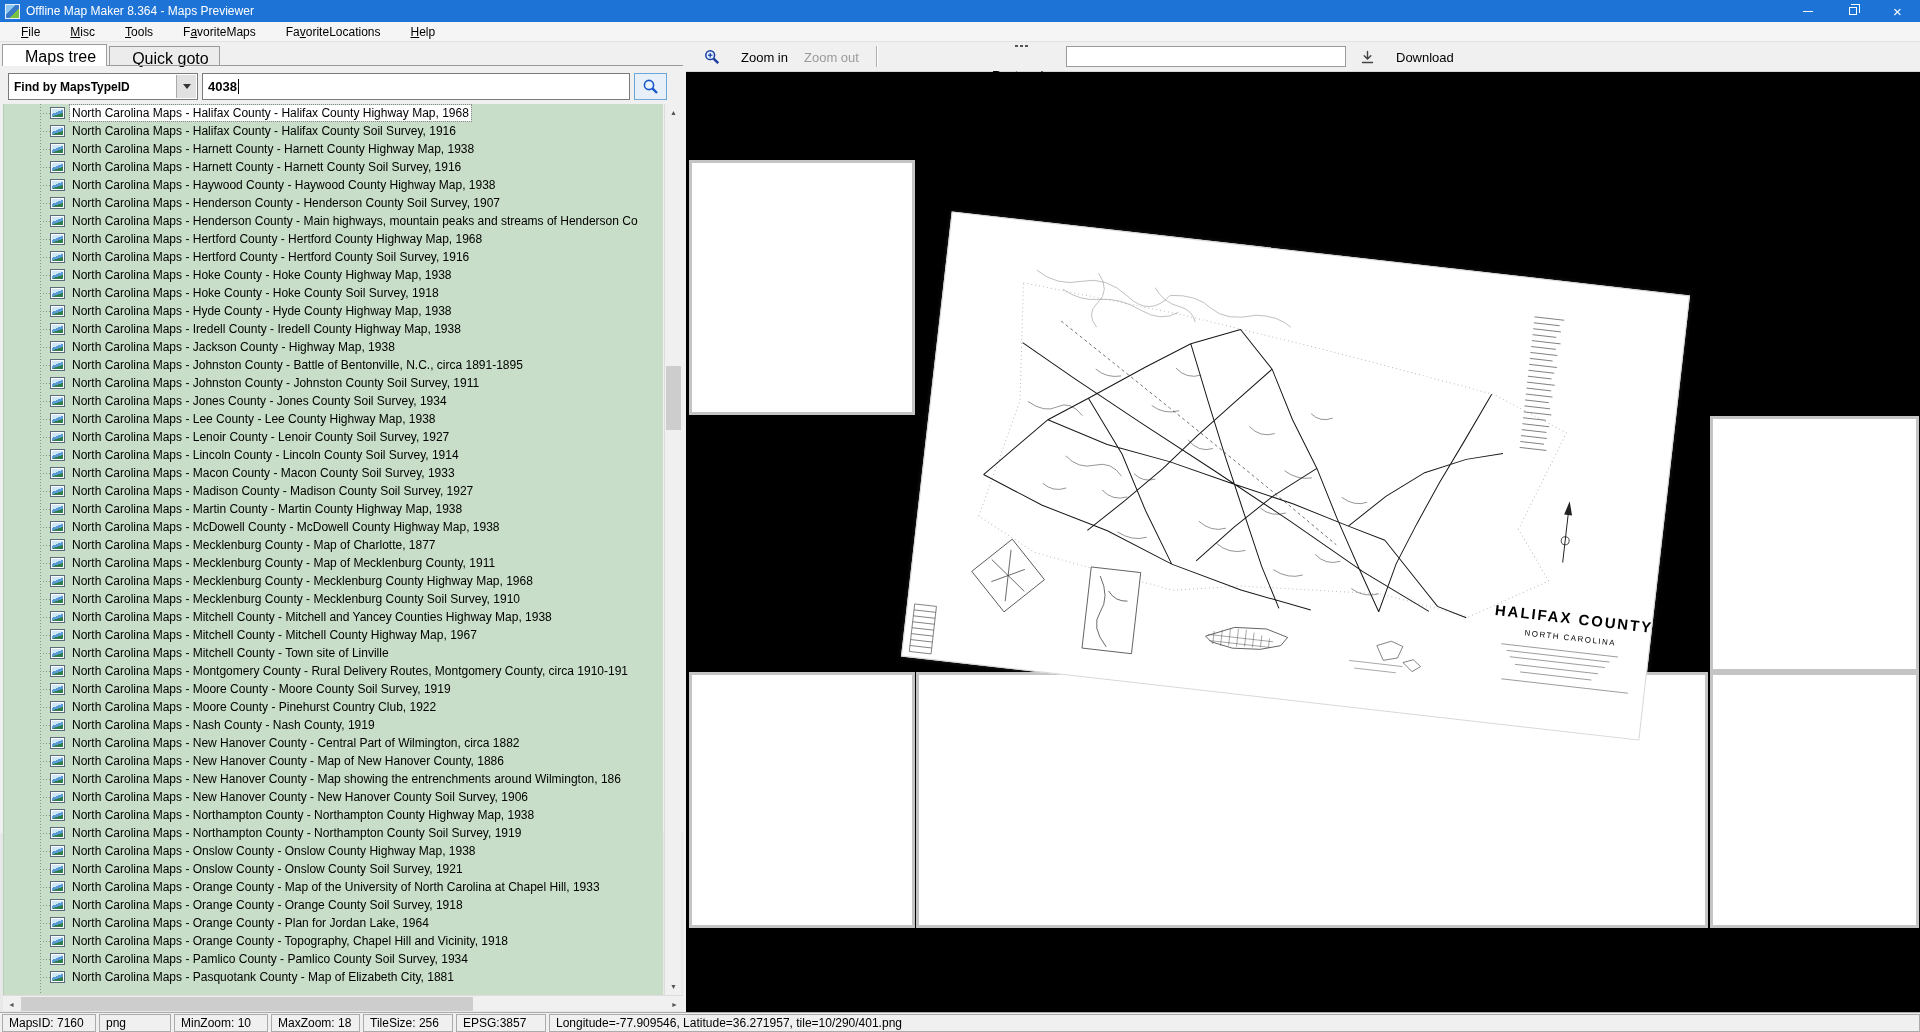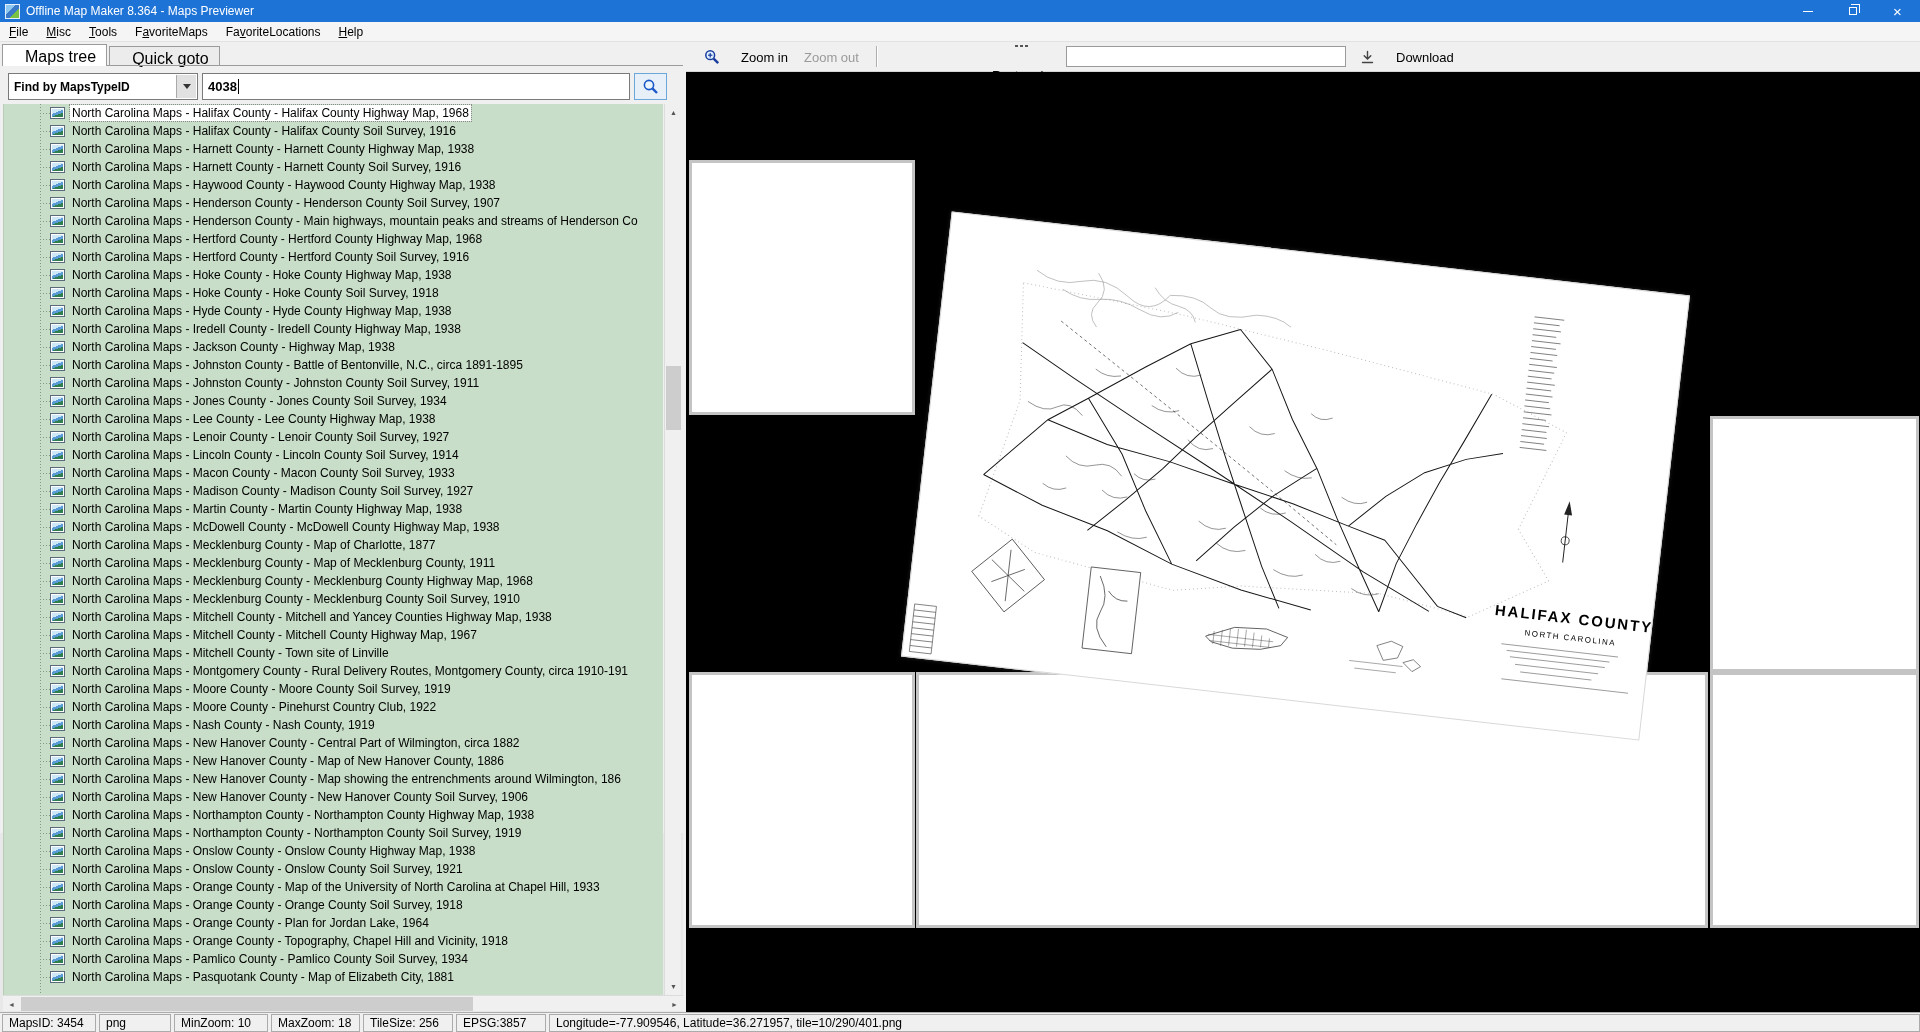--- a/index.html
+++ b/index.html
@@ -22,21 +22,21 @@
   .wbtn{width:45px;height:22px;display:flex;align-items:center;justify-content:center;color:#fff;}
   .minbar{width:10px;height:1px;background:#fff;display:inline-block;}
   .restore{position:relative;width:8px;height:8px;border:1px solid #fff;display:inline-block;}
   .restore::before{content:"";position:absolute;left:1px;top:-4px;width:8px;height:8px;
     border:1px solid #fff;border-left:none;border-bottom:none;}
   .closex{font-size:15px;line-height:1;}
 
   
   #menubar{position:absolute;left:0;top:22px;width:1920px;height:20px;background:var(--menu-bg);
     display:flex;align-items:center;border-bottom:1px solid #e2e2e2;}
-  .menuitem{padding:2px 9px;cursor:default;}
+  .menuitem{padding:2px 9px;cursor:default;margin-left:12px;}
   .menuitem u{text-decoration:underline;}
 
   
   #tabs{position:absolute;left:2px;top:44px;width:684px;height:22px;display:flex;align-items:flex-end;}
   .tab{padding:3px 10px 3px 22px;border:1px solid #9b9b9b;border-bottom:none;background:#ececec;
     margin-right:2px;height:20px;font-size:16px;}
   .tab.active{background:#fff;height:22px;position:relative;z-index:2;}
   #tabline{position:absolute;left:2px;top:65px;width:684px;height:1px;background:#9b9b9b;}
 
   
@@ -528,21 +528,21 @@
         <path d="M472 384 l14 -6 l12 4 l-4 12 l-14 4 z M500 398 l10 -4 l8 6 l-8 6 z" fill="none" stroke="#555" stroke-width="0.7"></path>
         <path d="M446 402 h54 M452 409 h42" stroke="#888" stroke-width="0.7"></path>
 
         <rect x="6" y="395" width="22" height="48" fill="#fff" stroke="#555" stroke-width="0.7"></rect>
         <path d="M6 401h22M6 407h22M6 413h22M6 419h22M6 425h22M6 431h22M6 437h22" stroke="#555" stroke-width="0.7"></path>
       </svg>
     </div>
   </div>
 
   <div id="statusbar">
-    <div class="scell sc1">MapsID: 3454</div>
+    <div class="scell sc1">MapsID: 7160</div>
     <div class="scell sc2">png</div>
     <div class="scell sc3">MinZoom: 10</div>
     <div class="scell sc4">MaxZoom: 18</div>
     <div class="scell sc5">TileSize: 256</div>
     <div class="scell sc6">EPSG:3857</div>
     <div class="scell sc7">Longitude=-77.909546, Latitude=36.271957, tile=10/290/401.png</div>
   </div>
 
 </div>
 

